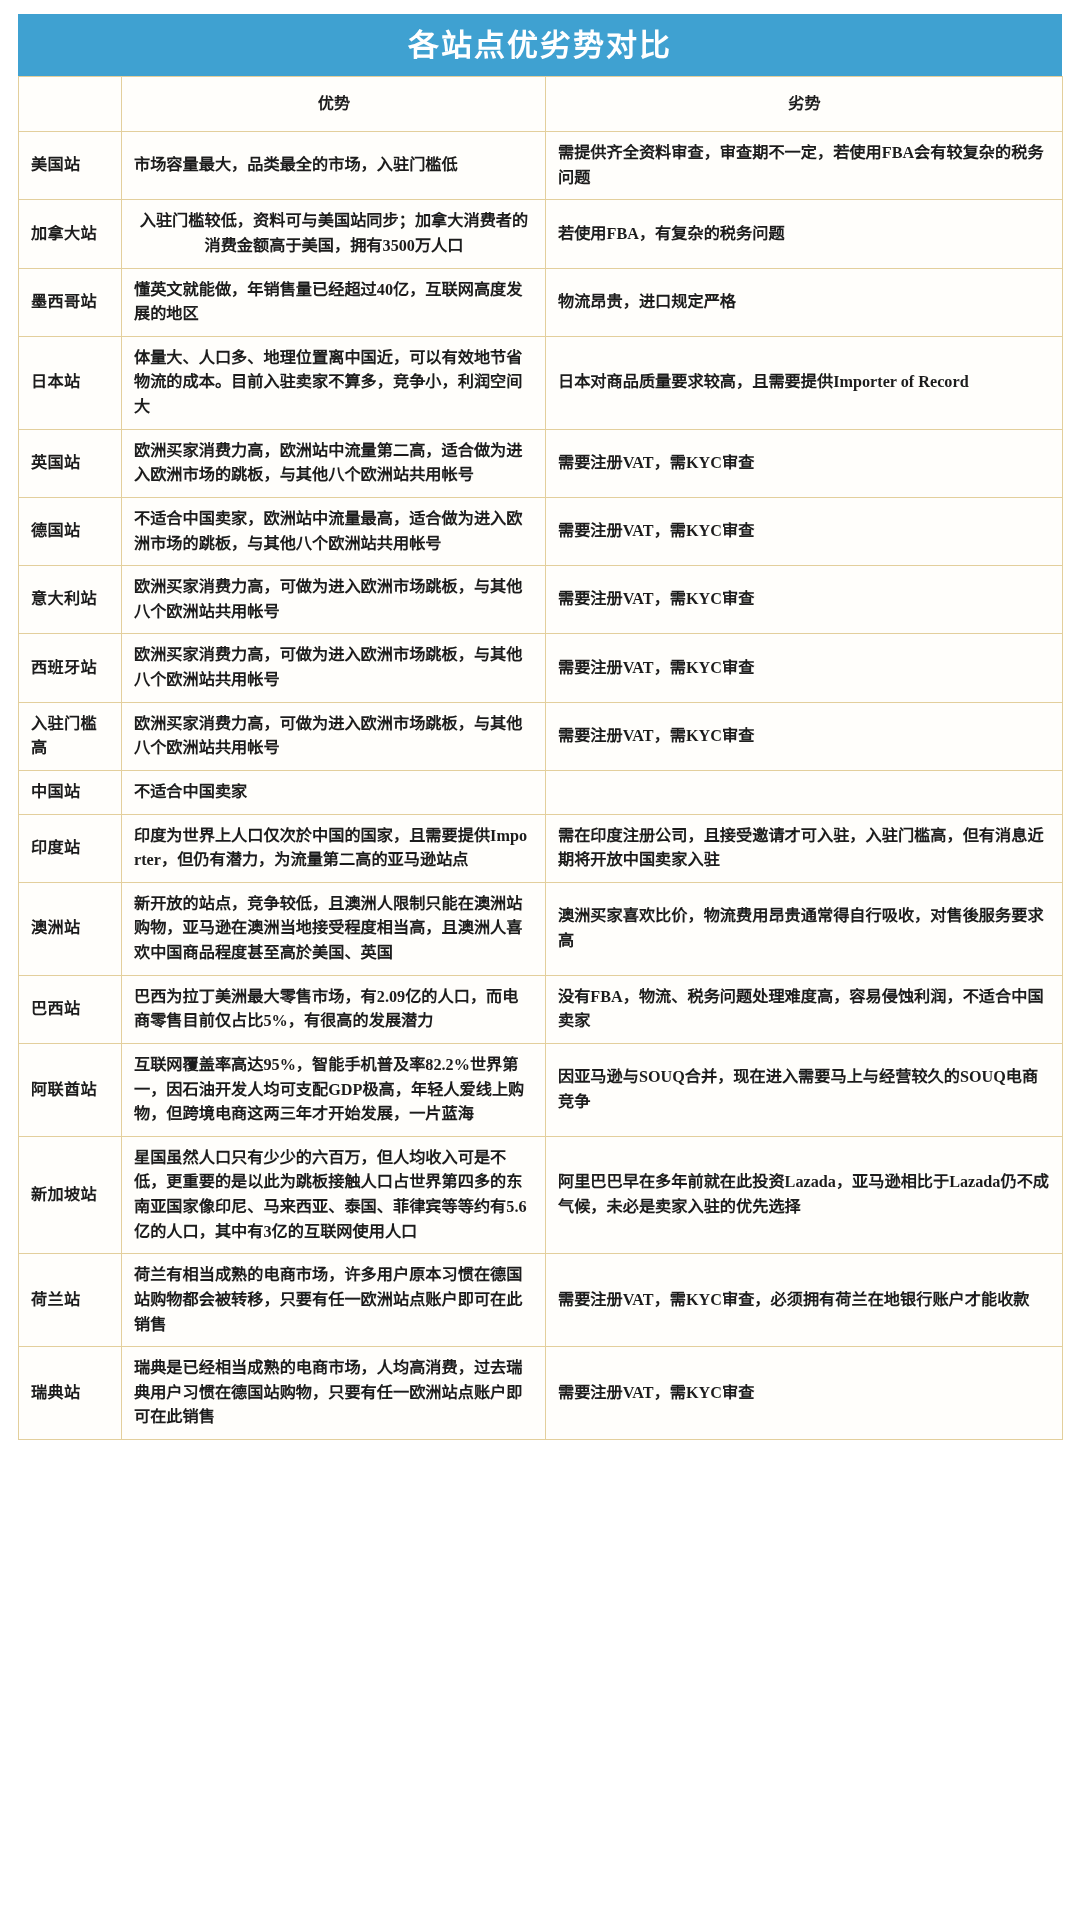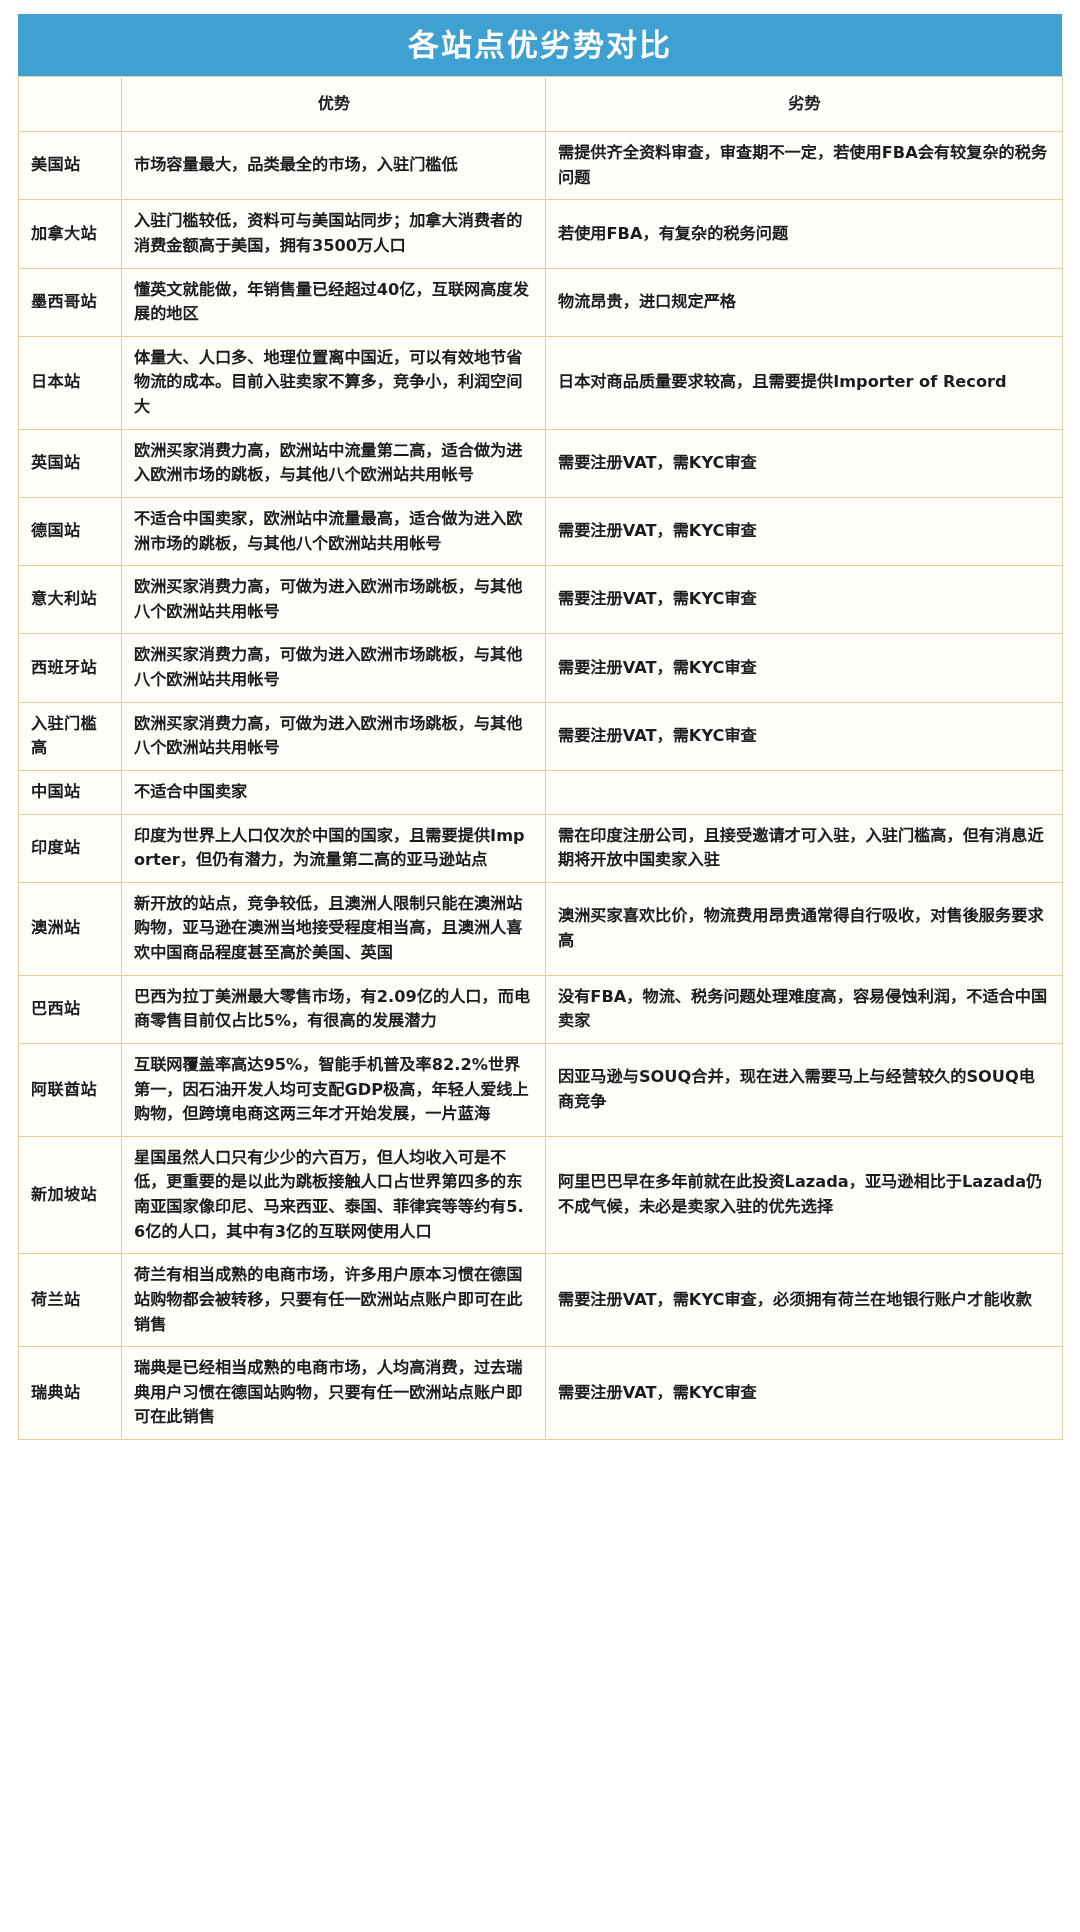--- a/index.html
+++ b/index.html
@@ -38,20 +38,21 @@
     font-weight: bold;
     letter-spacing: 2px;
     line-height: 1;
   }
 
   table.cmp {
     width: 100%;
     border-collapse: collapse;
     table-layout: fixed;
     background: #fffffe;
+    font-family: Liberation Serif, serif;
   }
   table.cmp td, table.cmp th {
     border: 1px solid #e3cf9c;
     vertical-align: middle;
     padding: 9px 11px 9px 12px;
     font-size: 16.2px;
     line-height: 1.52;
     font-weight: bold;
     color: #1c1c1c;
     background: #fffefb;
@@ -103,21 +104,21 @@
       </tr>
     </thead>
     <tbody id="table-body">
         <tr>
           <td class="site" style="border-color: rgb(227, 207, 156);">美国站</td>
           <td class="pro" style="border-color: rgb(227, 207, 156);">市场容量最大，品类最全的市场，入驻门槛低</td>
           <td class="con" style="border-color: rgb(227, 207, 156);">需提供齐全资料审查，审查期不一定，若使用FBA会有较复杂的税务问题</td>
         </tr>
         <tr>
           <td class="site" style="border-color: rgb(227, 207, 156);">加拿大站</td>
-          <td class="pro" style="border-color: rgb(227, 207, 156);">入驻门槛较低，资料可与美国站同步；加拿大消费者的消费金额高于美国，拥有3500万人口</td>
+          <td class="pro" style="border-color: rgb(227, 207, 156); text-align: center;">入驻门槛较低，资料可与美国站同步；加拿大消费者的消费金额高于美国，拥有3500万人口</td>
           <td class="con" style="border-color: rgb(227, 207, 156);">若使用FBA，有复杂的税务问题</td>
         </tr>
         <tr>
           <td class="site" style="border-color: rgb(227, 207, 156);">墨西哥站</td>
           <td class="pro" style="border-color: rgb(227, 207, 156);">懂英文就能做，年销售量已经超过40亿，互联网高度发展的地区</td>
           <td class="con" style="border-color: rgb(227, 207, 156);">物流昂贵，进口规定严格</td>
         </tr>
         <tr>
           <td class="site" style="border-color: rgb(227, 207, 156);">日本站</td>
           <td class="pro" style="border-color: rgb(227, 207, 156);">体量大、人口多、地理位置离中国近，可以有效地节省物流的成本。目前入驻卖家不算多，竞争小，利润空间大</td>

